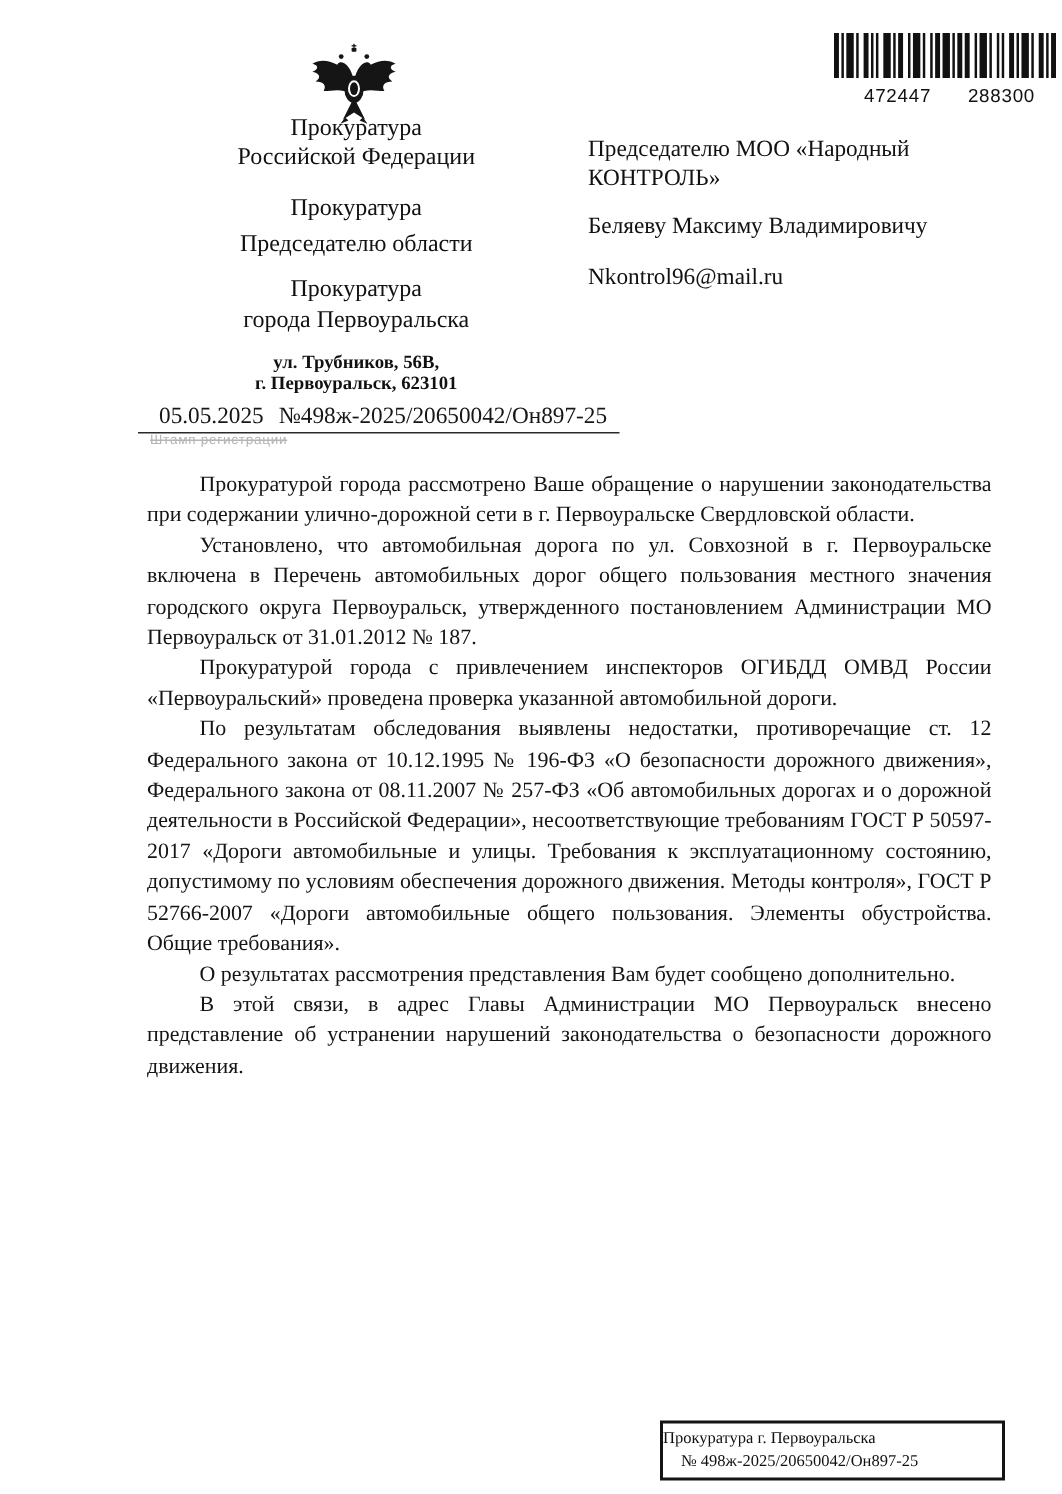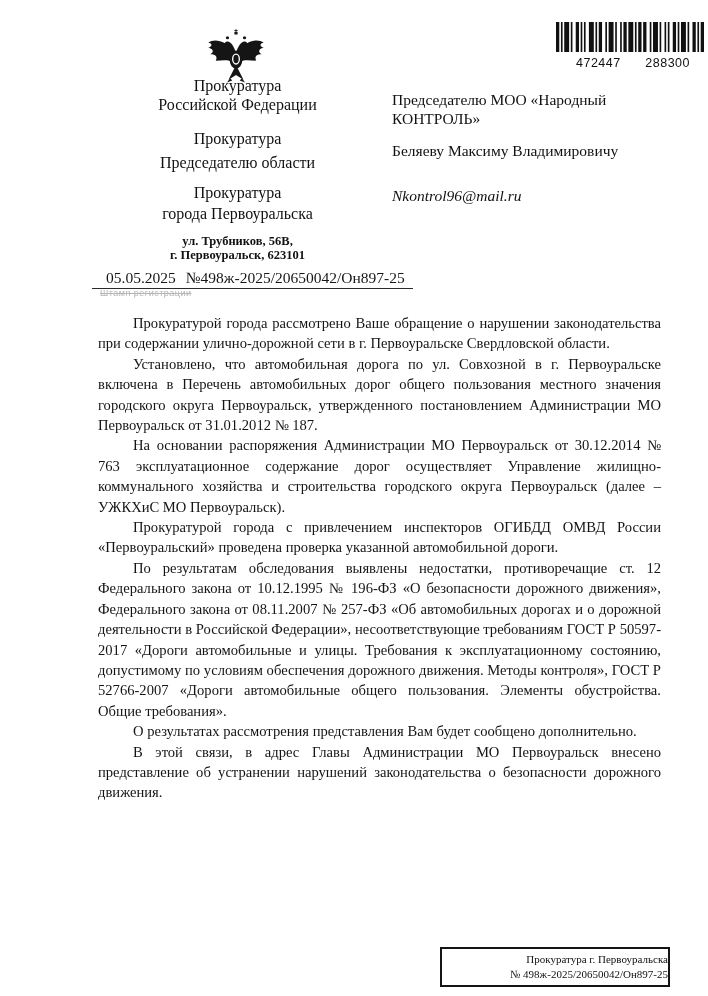--- a/index.html
+++ b/index.html
@@ -28,21 +28,21 @@
   .barcode-digits{
     display:flex;justify-content:space-between;
     padding:0 14px 0 20px;
     font-family:"Liberation Sans", sans-serif;
     font-size:12.5px;color:#111;margin-top:0px;letter-spacing:0.5px;text-align:right;
   }
   
   .recipient{position:absolute;left:392px;top:90px;width:300px;font-size:15.5px;color:#111;}
   .recipient .addressee{line-height:19px;margin:0;}
   .recipient .person{margin:13px 0 0 0;line-height:19px;}
-  .recipient .email{margin:26px 0 0 0;line-height:19px;font-style:italic;}
+  .recipient .email{margin:15px 0 0 0;line-height:19px;}
   
   .ref-line{
     position:absolute;left:92px;top:269px;
     font-size:15.5px;color:#161616;
     border-bottom:1.5px solid #2a2a2a;
     padding:0 8px 1px 14px;
     white-space:nowrap;
   }
   .ref-line .ref-date{margin-right:10px;}
   .stamp-hint{
@@ -54,21 +54,21 @@
   
   .body-text{
     position:absolute;left:98px;top:313px;width:563px;
     font-size:14.6px;line-height:20.4px;text-align:justify;color:#141414;
   }
   .body-text p{margin:0;text-indent:35px;}
   
   .stamp-box{
     position:absolute;left:440px;top:947px;width:226px;height:33px;
     border:2px solid #141414;
-    text-align:right;font-size:11px;line-height:15px;color:#111;
+    text-align:left;font-size:11px;line-height:15px;color:#111;
     padding-top:3px;
   }
   .stamp-box .stamp-num{padding-left:12px;}
 </style>
 </head>
 <body>
 
 <div class="page">
 
   <div class="emblem">
@@ -162,21 +162,20 @@
   </div>
 
   <div class="ref-line">
     <span class="ref-date">05.05.2025</span><span>№498ж-2025/20650042/Он897-25</span>
   </div>
   <div class="stamp-hint">Штамп регистрации</div>
 
   <div class="body-text">
     <p>Прокуратурой города рассмотрено Ваше обращение о нарушении законодательства при содержании улично-дорожной сети в г. Первоуральске Свердловской области.</p>
     <p>Установлено, что автомобильная дорога по ул. Совхозной в г. Первоуральске включена в Перечень автомобильных дорог общего пользования местного значения городского округа Первоуральск, утвержденного постановлением Администрации МО Первоуральск от 31.01.2012 № 187.</p>
-    <p>На основании распоряжения Администрации МО Первоуральск от 30.12.2014 № 763 эксплуатационное содержание дорог осуществляет Управление жилищно-коммунального хозяйства и строительства городского округа Первоуральск (далее – УЖКХиС МО Первоуральск).</p>
     <p>Прокуратурой города с привлечением инспекторов ОГИБДД ОМВД России «Первоуральский» проведена проверка указанной автомобильной дороги.</p>
     <p>По результатам обследования выявлены недостатки, противоречащие ст. 12 Федерального закона от 10.12.1995 № 196-ФЗ «О безопасности дорожного движения», Федерального закона от 08.11.2007 № 257-ФЗ «Об автомобильных дорогах и о дорожной деятельности в Российской Федерации», несоответствующие требованиям ГОСТ Р 50597-2017 «Дороги автомобильные и улицы. Требования к эксплуатационному состоянию, допустимому по условиям обеспечения дорожного движения. Методы контроля», ГОСТ Р 52766-2007 «Дороги автомобильные общего пользования. Элементы обустройства. Общие требования».</p>
     <p>О результатах рассмотрения представления Вам будет сообщено дополнительно.</p>
     <p>В этой связи, в адрес Главы Администрации МО Первоуральск внесено представление об устранении нарушений законодательства о безопасности дорожного движения.</p>
   </div>
 
   <div class="stamp-box">
     <div>Прокуратура г. Первоуральска</div>
     <div class="stamp-num">№ 498ж-2025/20650042/Он897-25</div>
   </div>

